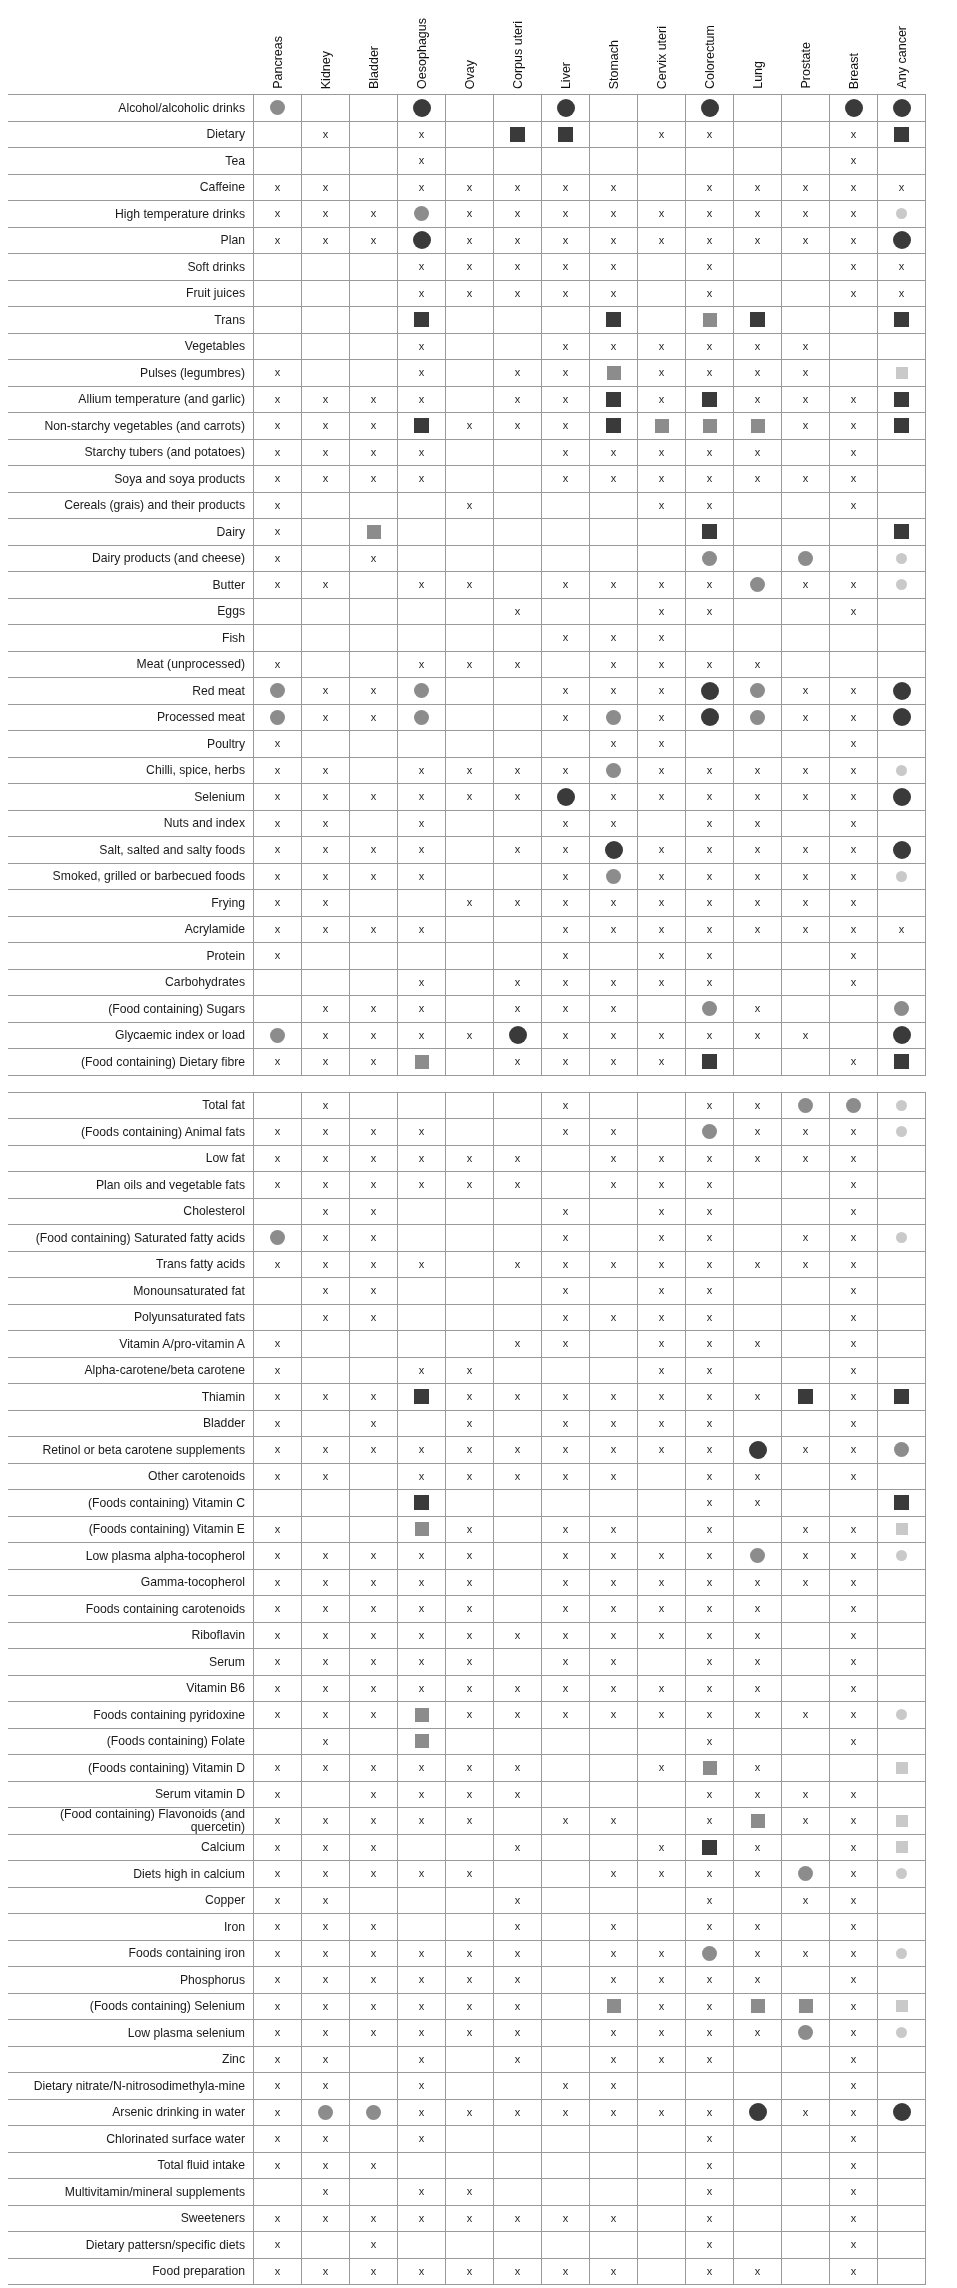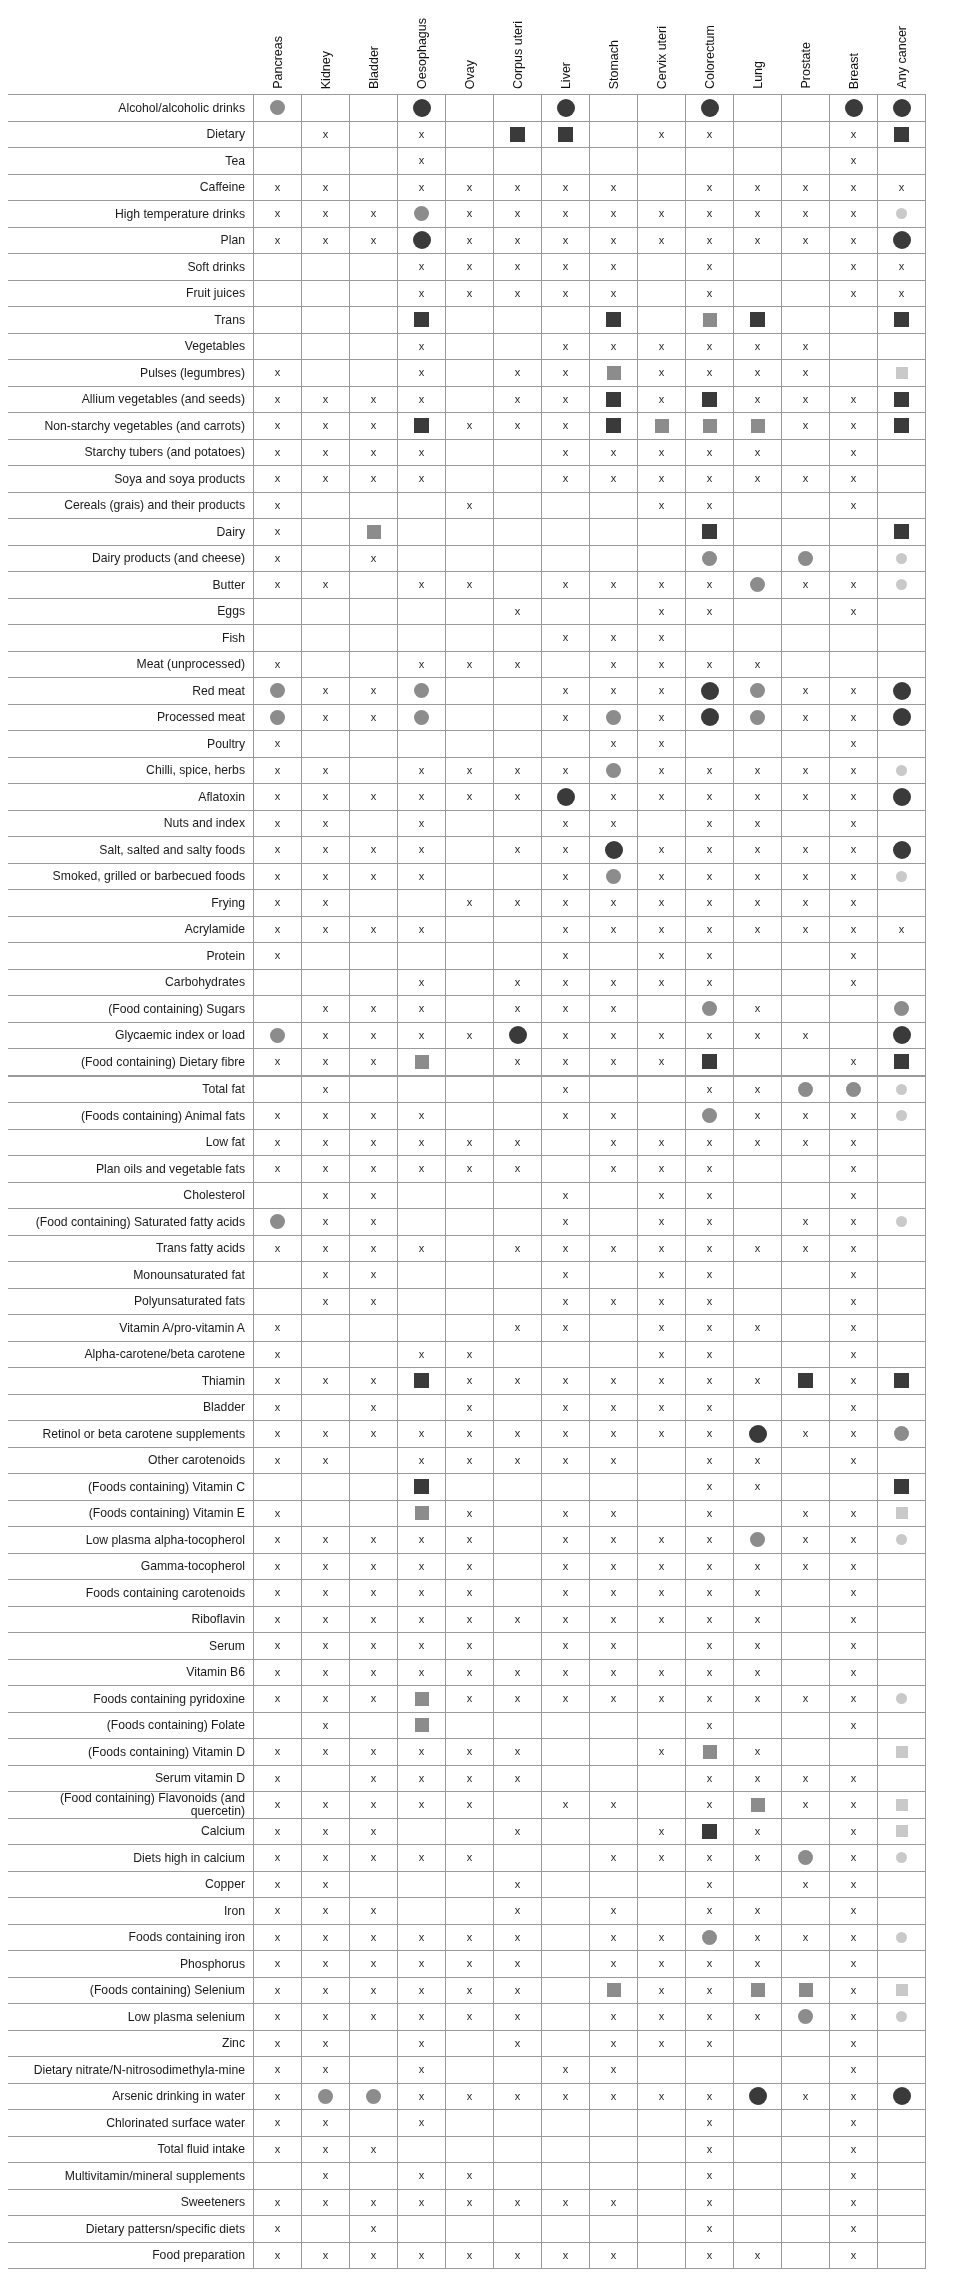--- a/index.html
+++ b/index.html
@@ -13,21 +13,21 @@
   body{width:957px;font-family:"Liberation Sans",sans-serif;color:var(--text);}
   .figure{padding:4px 0 8px 8px;width:918px;}
   .header-row{display:grid;grid-template-columns:246px repeat(14,48px);height:90px;align-items:end;}
   .header-spacer{height:100%;}
   .col-header{display:flex;justify-content:center;align-items:flex-end;height:100%;padding-bottom:5px;}
   .col-header span{
     writing-mode:vertical-rl;transform:rotate(180deg);
     font-size:12.5px;line-height:1;white-space:nowrap;color:#111;
   }
   .block{border-top:1px solid var(--grid);}
-  .block + .block{margin-top:0;}
+  .block + .block{margin-top:16px;}
   .row{display:grid;grid-template-columns:246px repeat(14,48px);height:26.5px;}
   .label-cell{
     border-bottom:1px solid var(--grid);border-right:1px solid var(--grid);
     display:flex;align-items:center;justify-content:flex-end;
     text-align:right;padding-right:8px;font-size:12.2px;line-height:1.02;
     overflow:hidden;
   }
   .cell{
     border-bottom:1px solid var(--grid);border-right:1px solid var(--grid);
     display:flex;align-items:center;justify-content:center;
@@ -463,21 +463,21 @@
           </div>
           <div class="cell">
             <span class="xmark">x</span>
           </div>
           <div class="cell"></div>
           <div class="cell">
             <span class="sym s1"></span>
           </div>
         </div>
         <div class="row">
-          <div class="label-cell">Allium vegetables (and seeds)</div>
+          <div class="label-cell">Allium temperature (and garlic)</div>
           <div class="cell">
             <span class="xmark">x</span>
           </div>
           <div class="cell">
             <span class="xmark">x</span>
           </div>
           <div class="cell">
             <span class="xmark">x</span>
           </div>
           <div class="cell">
@@ -978,21 +978,21 @@
             <span class="xmark">x</span>
           </div>
           <div class="cell">
             <span class="xmark">x</span>
           </div>
           <div class="cell">
             <span class="sym c1"></span>
           </div>
         </div>
         <div class="row">
-          <div class="label-cell">Aflatoxin</div>
+          <div class="label-cell">Selenium</div>
           <div class="cell">
             <span class="xmark">x</span>
           </div>
           <div class="cell">
             <span class="xmark">x</span>
           </div>
           <div class="cell">
             <span class="xmark">x</span>
           </div>
           <div class="cell">

